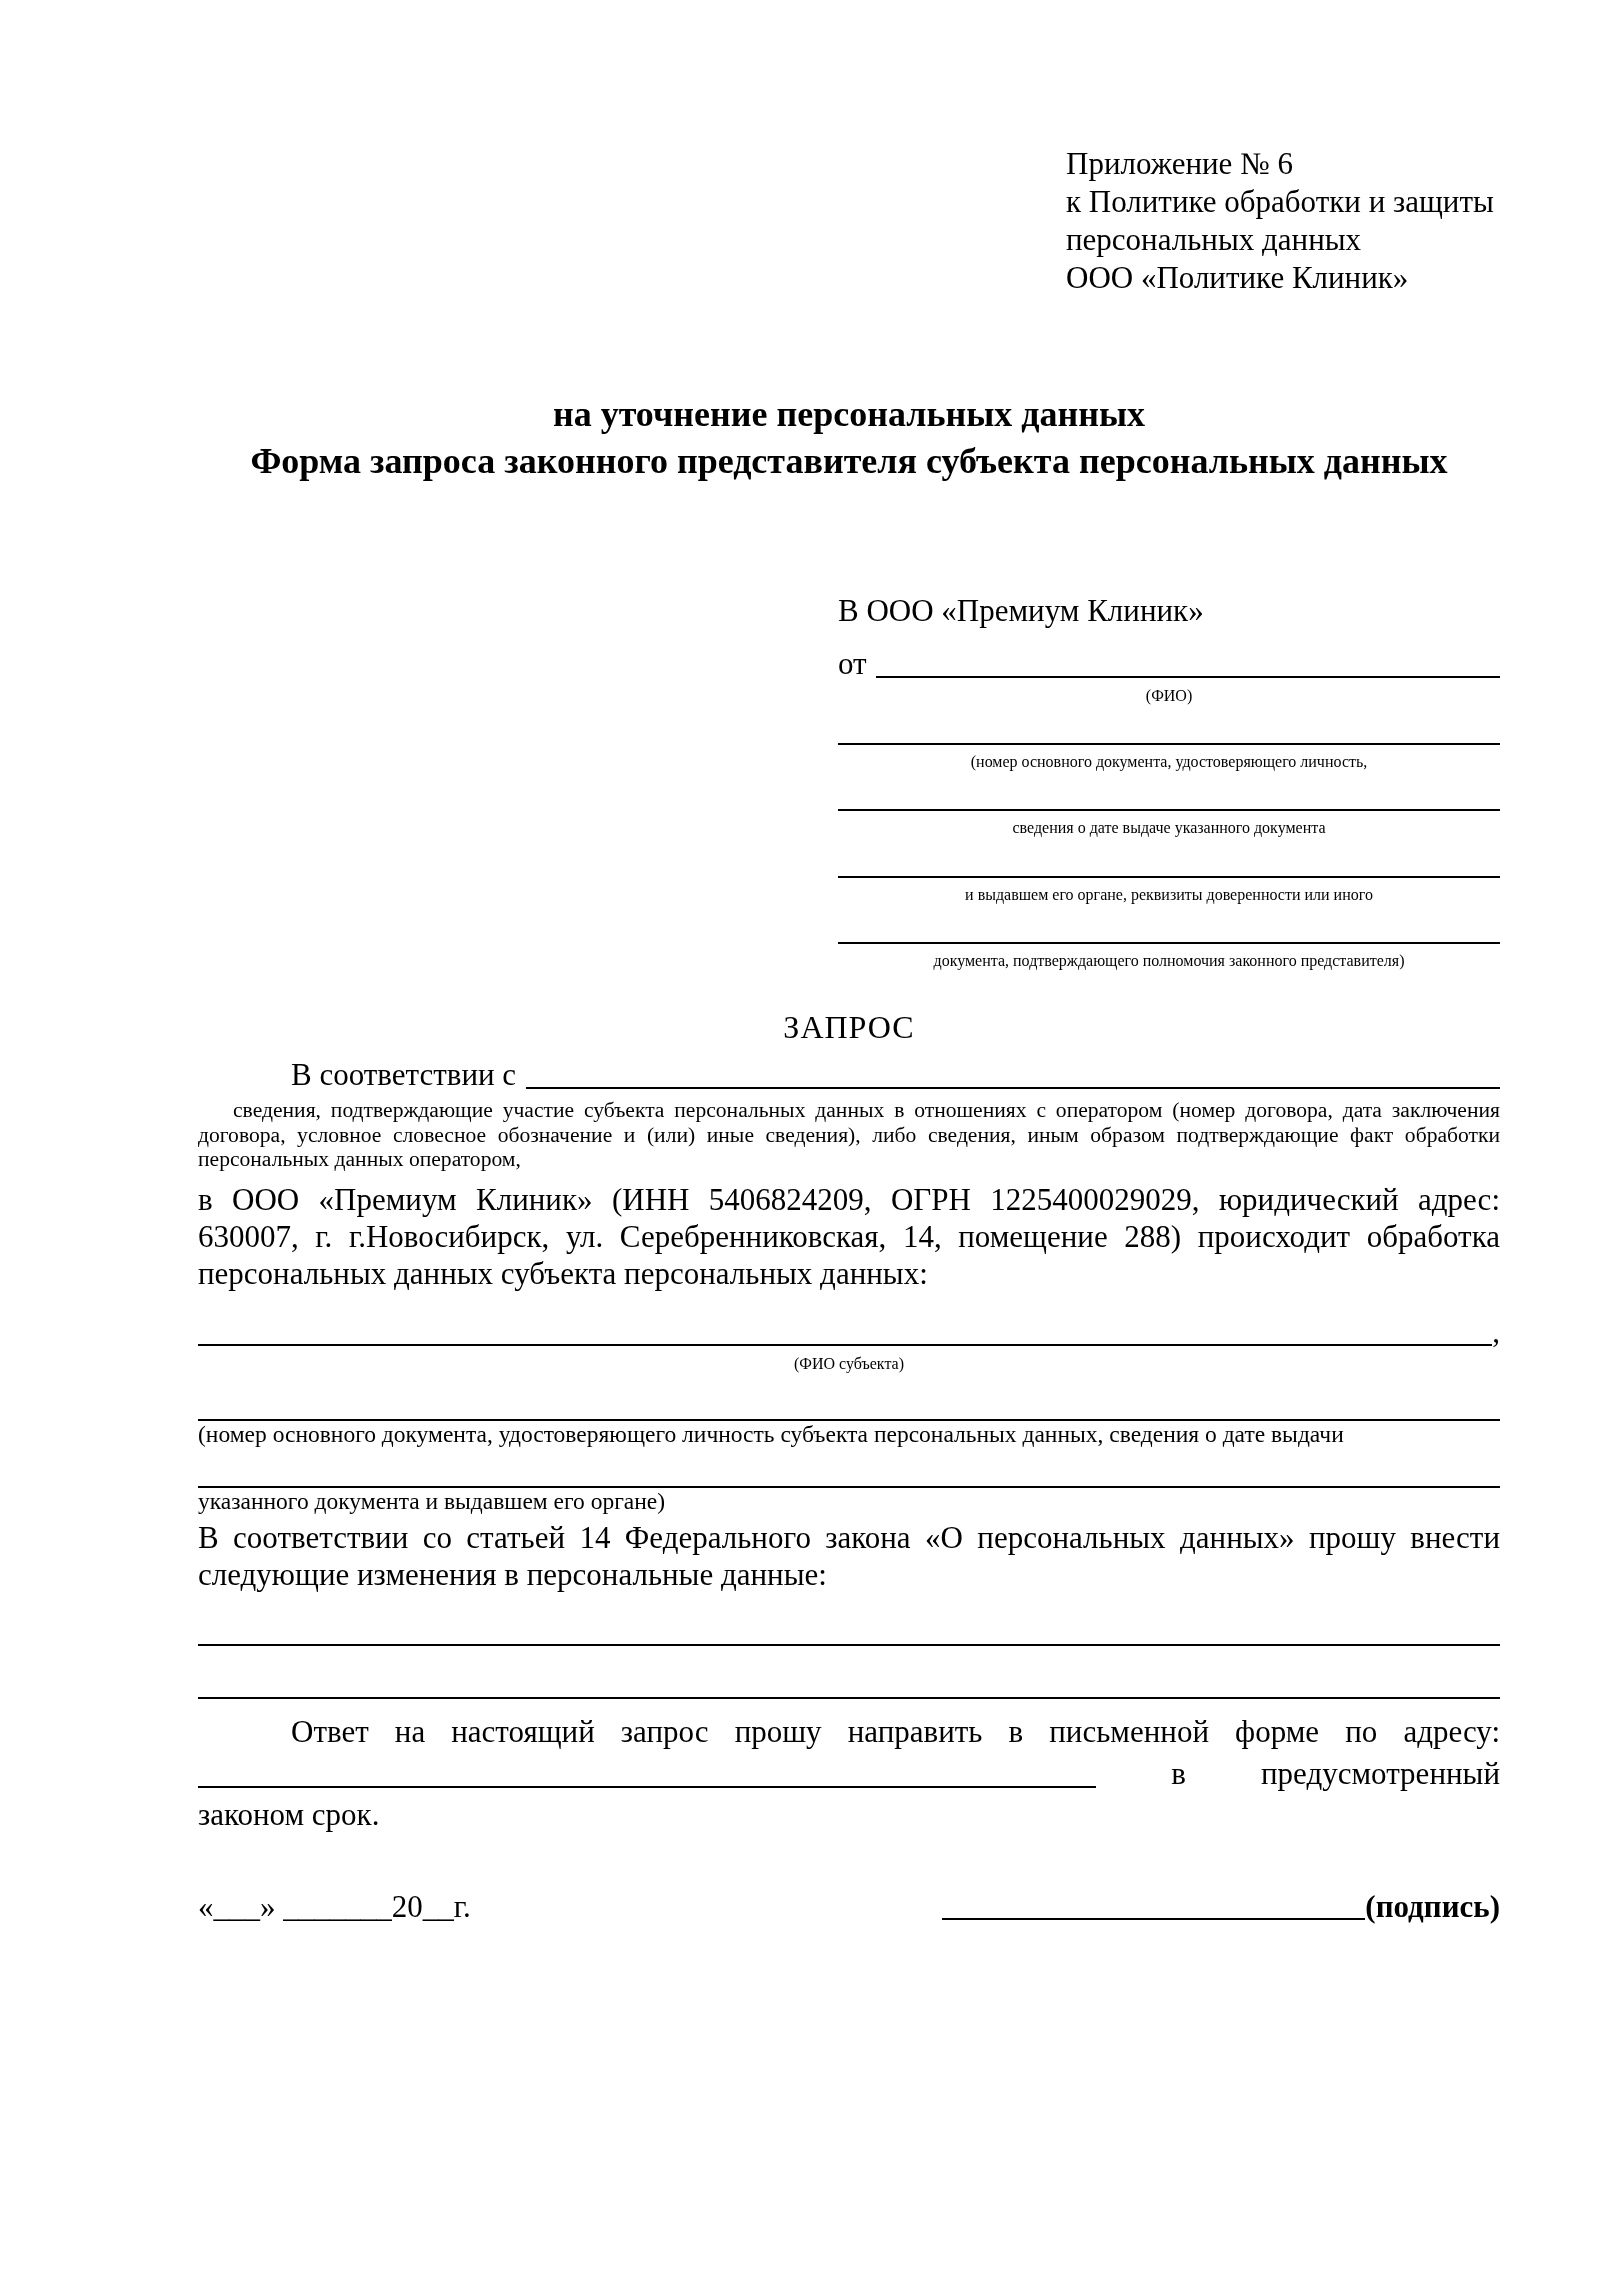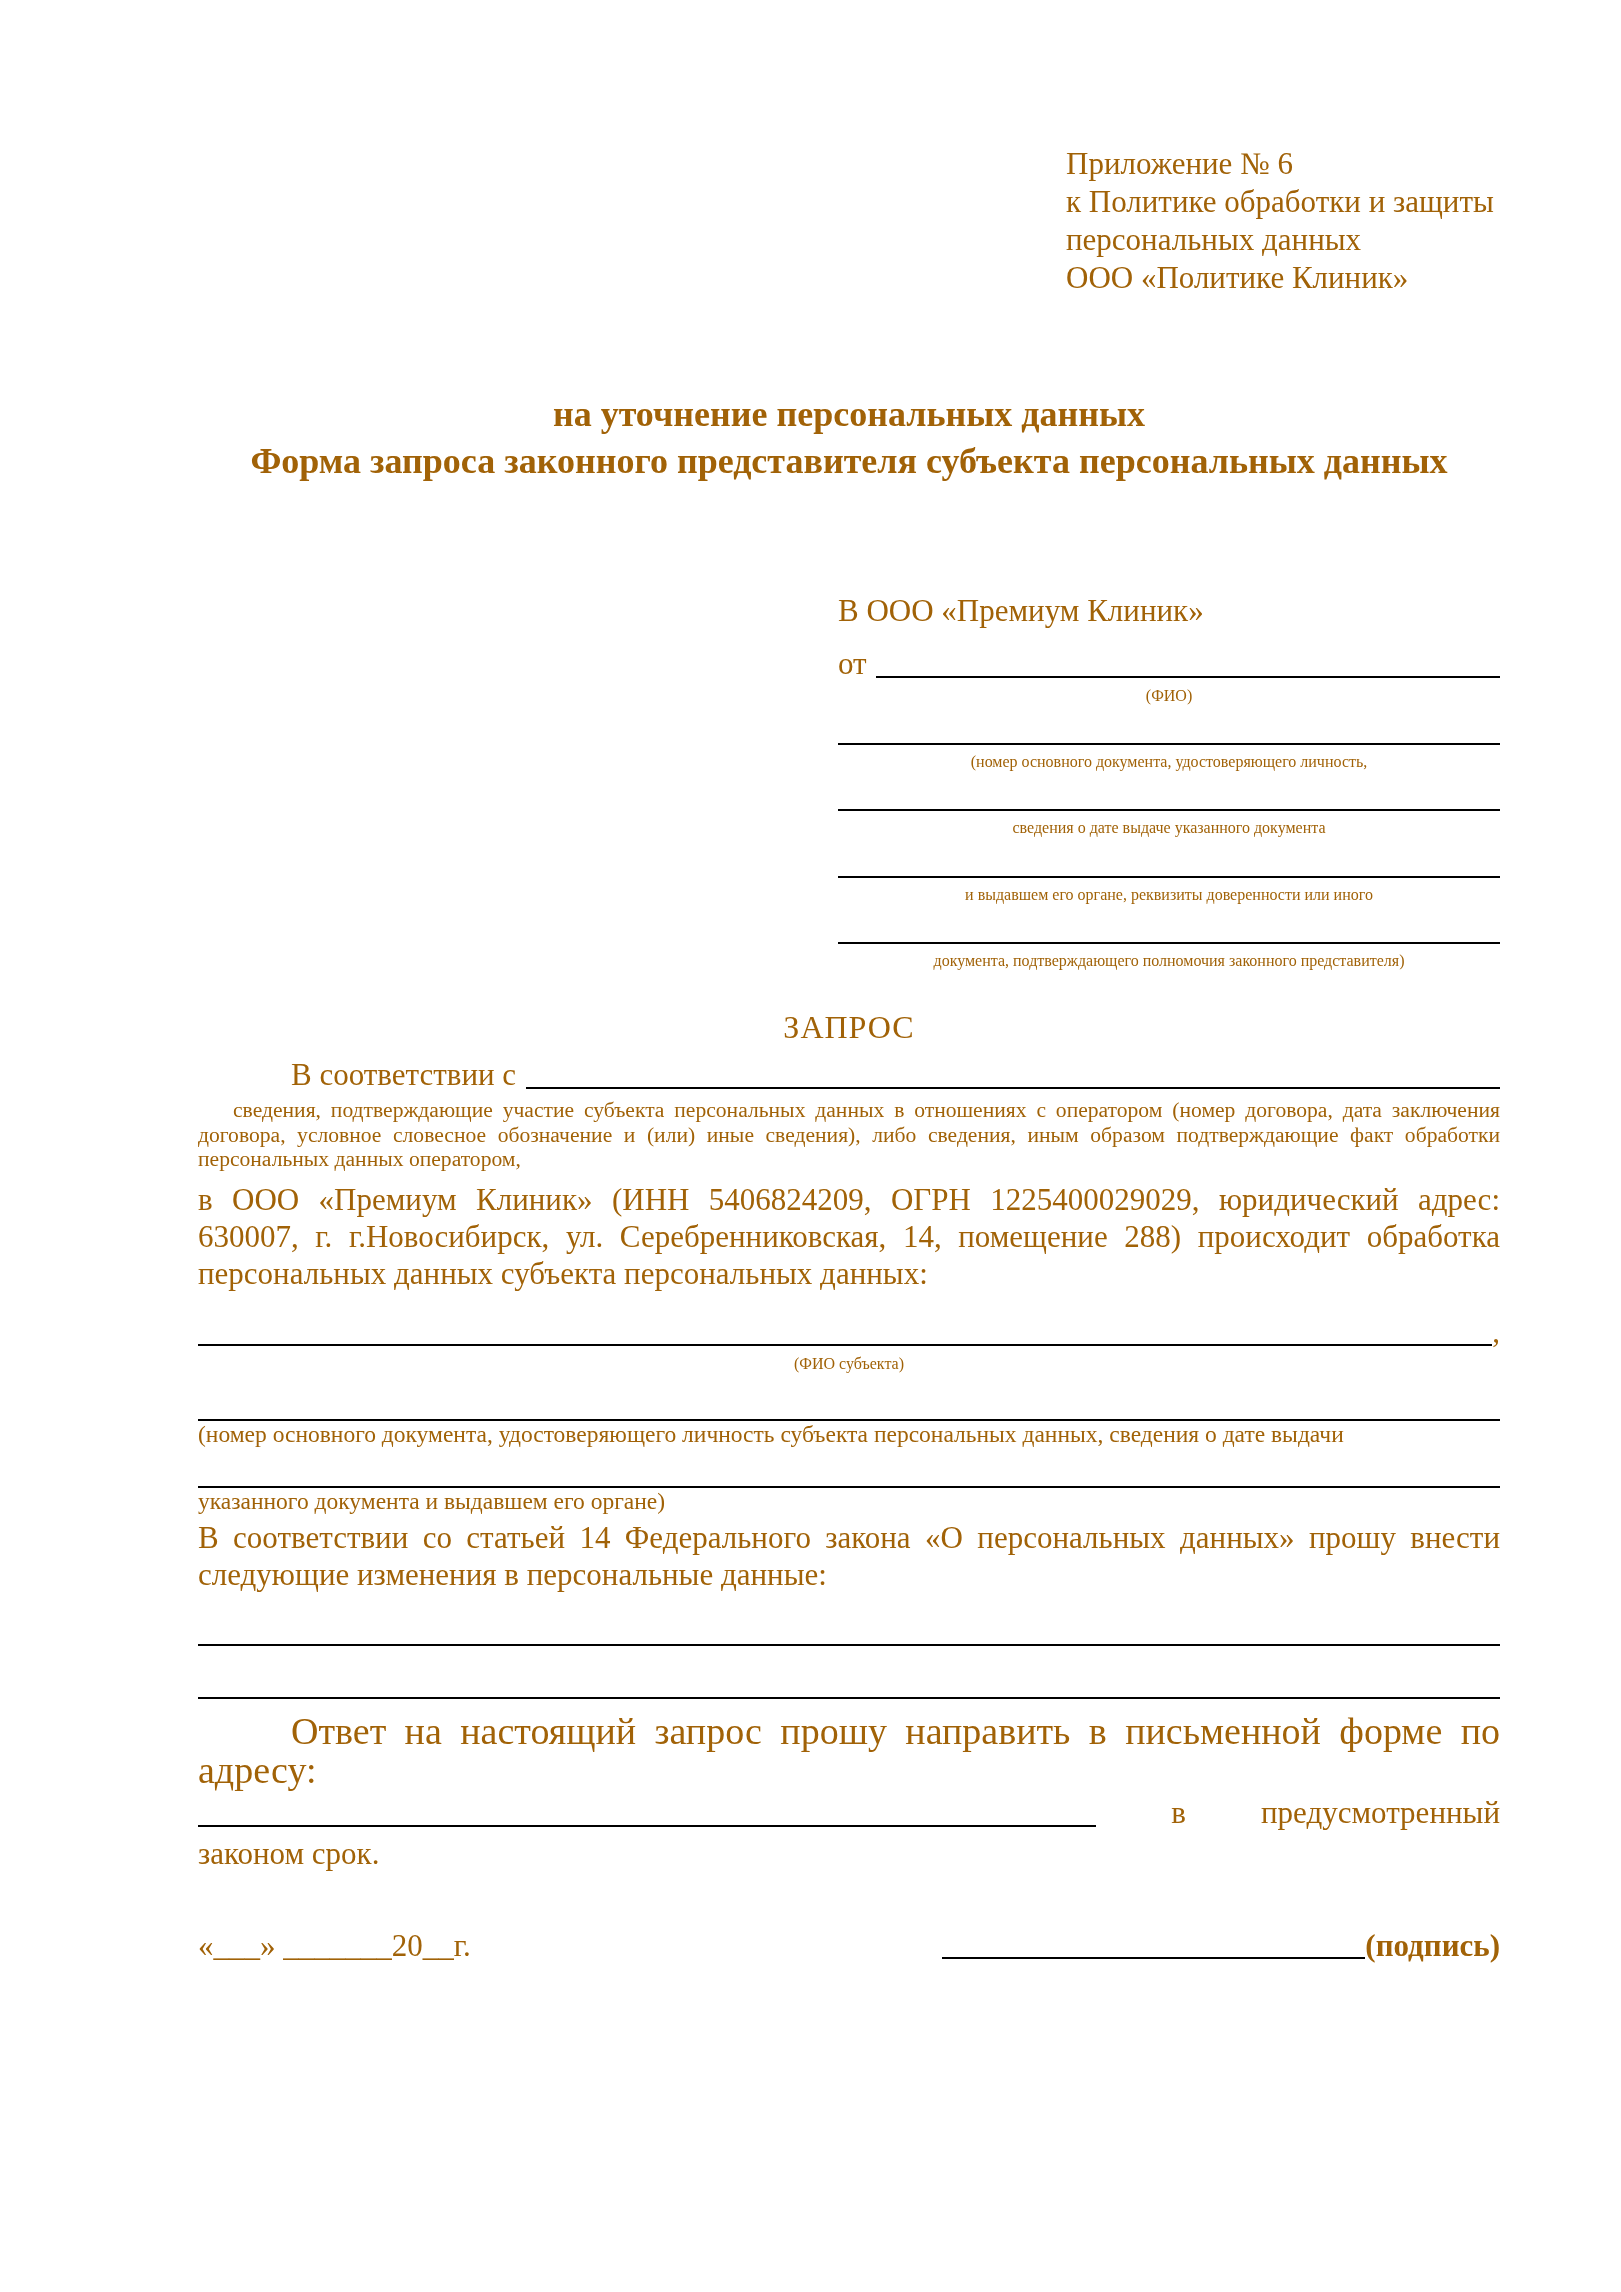--- a/index.html
+++ b/index.html
@@ -1,18 +1,18 @@
 <!DOCTYPE html>
 <html><head>
 <meta charset="utf-8">
 <style>
   html,body{margin:0;padding:0;background:#e8e8e8;}
   .page{
     position:relative;width:1621px;height:2293px;background:#ffffff;
-    overflow:hidden;font-family:"Liberation Serif","DejaVu Serif",serif;color:#a16207;
+    overflow:hidden;font-family:"Liberation Serif","DejaVu Serif",serif;color:#000000;
     margin:0 auto;
   }
   .content{position:absolute;left:198px;top:0;width:1302px;}
 
   .header-right{margin:145px 0 0 868px;width:441px;font-size:31px;line-height:38px;}
 
   .title{margin-top:94px;text-align:center;font-weight:bold;font-size:36px;line-height:47px;}
 
   .addressee{margin-top:106px;margin-left:640px;width:662px;}
   .addr-org{font-size:31px;line-height:39px;}
@@ -32,21 +32,21 @@
 
   .para{font-size:31px;line-height:37px;text-align:justify;margin-top:9.8px;}
 
   .fill-row{display:flex;font-size:31px;line-height:39px;margin-top:19.6px;}
   .cap24{font-size:23.5px;line-height:26.5px;text-align:left;}
   .wide-line{height:29px;border-bottom:2.9px solid #000;}
   .gap-line{margin-top:3.9px;}
 
   .blank-wide{height:51px;border-bottom:2.9px solid #000;}
 
-  .reply1{font-size:38px;line-height:39px;text-indent:93px;text-align:justify;text-align-last:justify;margin-top:13.7px;}
+  .reply1{font-size:31px;line-height:39px;text-indent:93px;text-align:justify;text-align-last:justify;margin-top:13.7px;}
   .reply2{display:flex;justify-content:space-between;align-items:flex-end;font-size:31px;line-height:39px;margin-top:2px;}
   .reply2 .addr-line{width:898px;border-bottom:2.9px solid #000;height:33px;margin-bottom:4.9px;}
   .reply3{font-size:31px;line-height:39px;margin-top:2px;}
 
   .footer-row{display:flex;justify-content:space-between;align-items:flex-end;margin-top:51px;font-size:31px;line-height:39px;}
   .sig-group{display:flex;align-items:flex-end;font-weight:bold;}
   .sig-line{width:423px;border-bottom:2.9px solid #000;height:33px;margin-bottom:5.9px;}
 </style>
 </head>
 <body>

